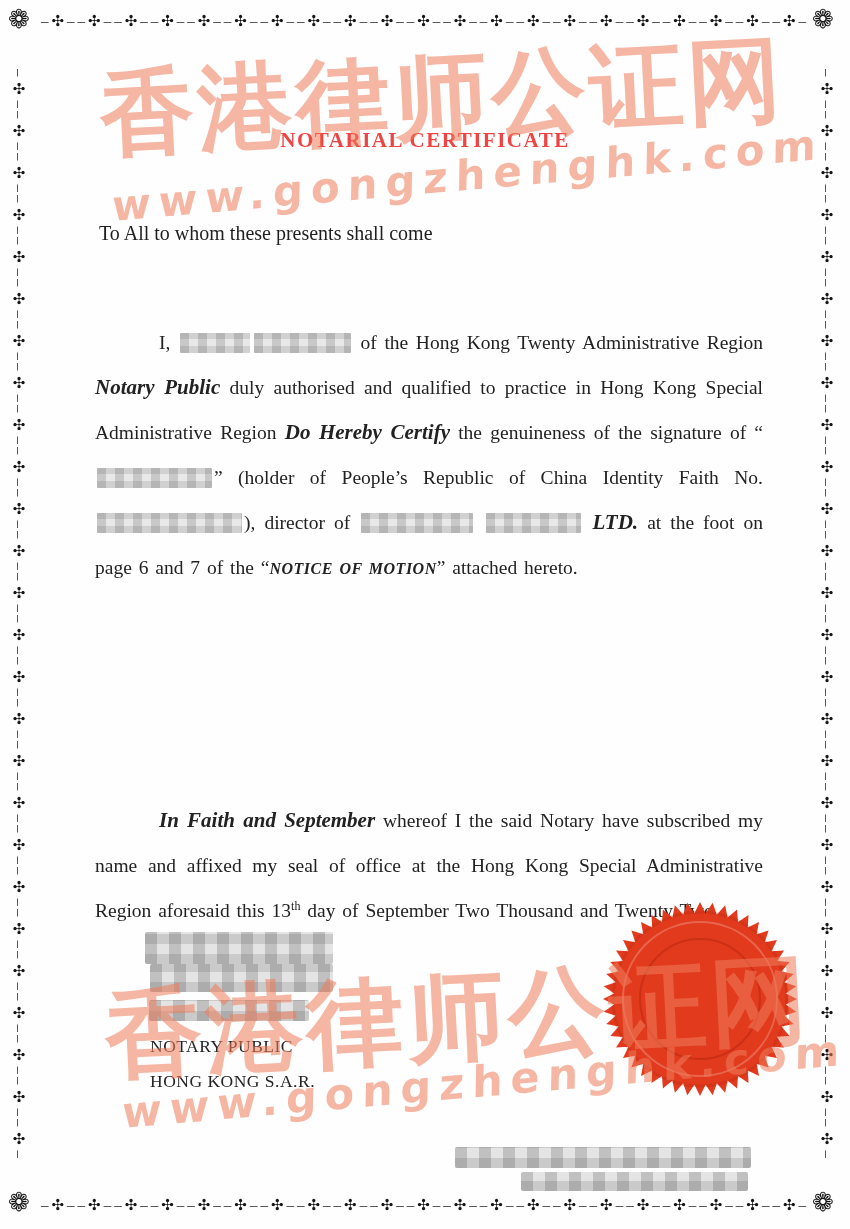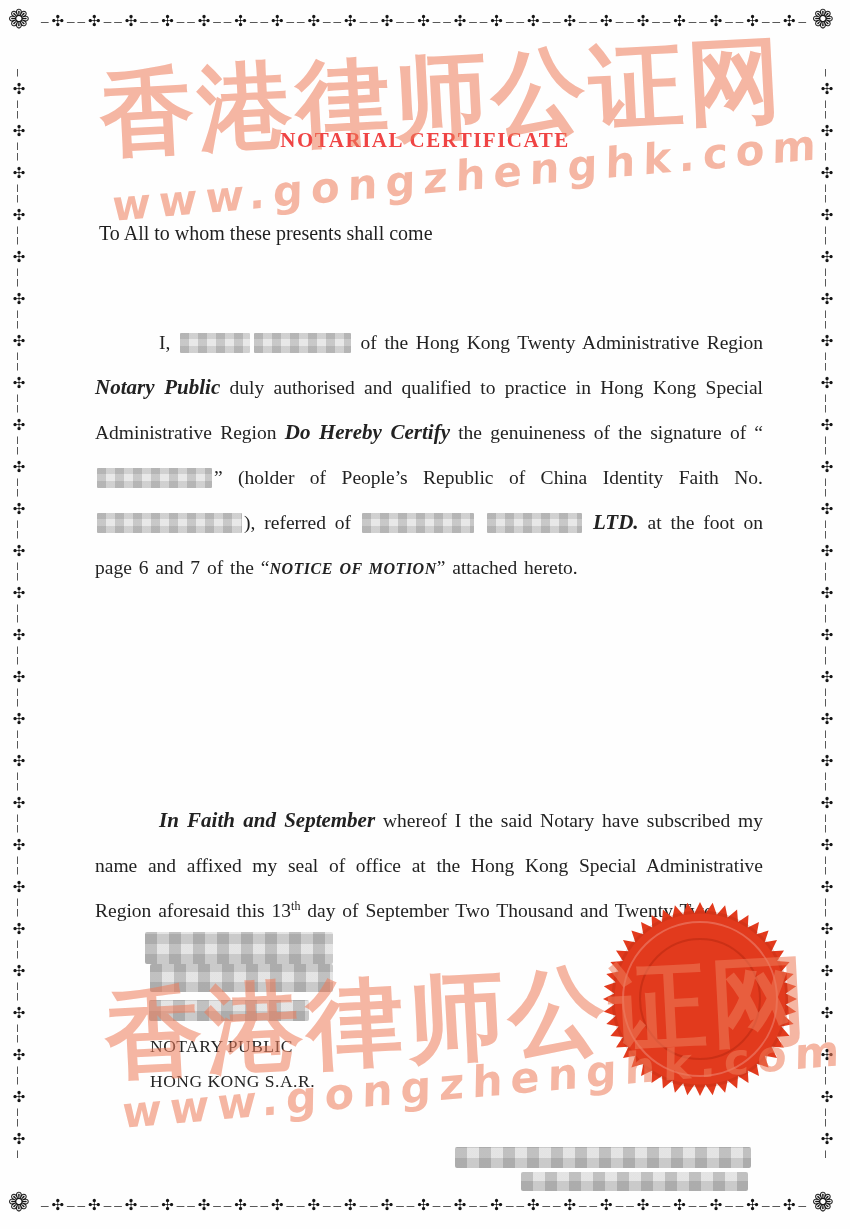--- a/index.html
+++ b/index.html
@@ -91,21 +91,21 @@
 
   <div class="title">NOTARIAL CERTIFICATE</div>
   <div class="salutation">To All to whom these presents shall come</div>
 
   <p class="para p1"><span>I,</span>
     <span class="redact w70"></span><span class="redact w97"></span>
     <span>of the Hong Kong Twenty Administrative Region</span>
     <span class="em">Notary Public</span>
     <span>duly authorised and qualified to practice in Hong Kong Special Administrative Region</span>
     <span class="em">Do Hereby Certify</span>
-    <span>the genuineness of the signature of “</span><span class="redact w115"></span><span>” (holder of People’s Republic of China Identity Faith No.</span><span class="redact w145"></span><span>), referred of</span>
+    <span>the genuineness of the signature of “</span><span class="redact w115"></span><span>” (holder of People’s Republic of China Identity Faith No.</span><span class="redact w145"></span><span>), director of</span>
     <span class="redact w112"></span>
     <span class="redact w95"></span>
     <span class="em">LTD.</span>
     <span>at the foot on page 6 and 7 of the “</span><span class="em-caps">NOTICE OF MOTION</span><span>” attached hereto.</span></p>
 
 
   <p class="para p3"><span class="em">In Faith and September</span>
     <span>whereof I the said Notary have subscribed my name and affixed my seal of office at the Hong Kong Special Administrative Region aforesaid this 13</span><sup>th</sup>
     <span>day of September Two Thousand and Twenty Two.</span></p>
 

